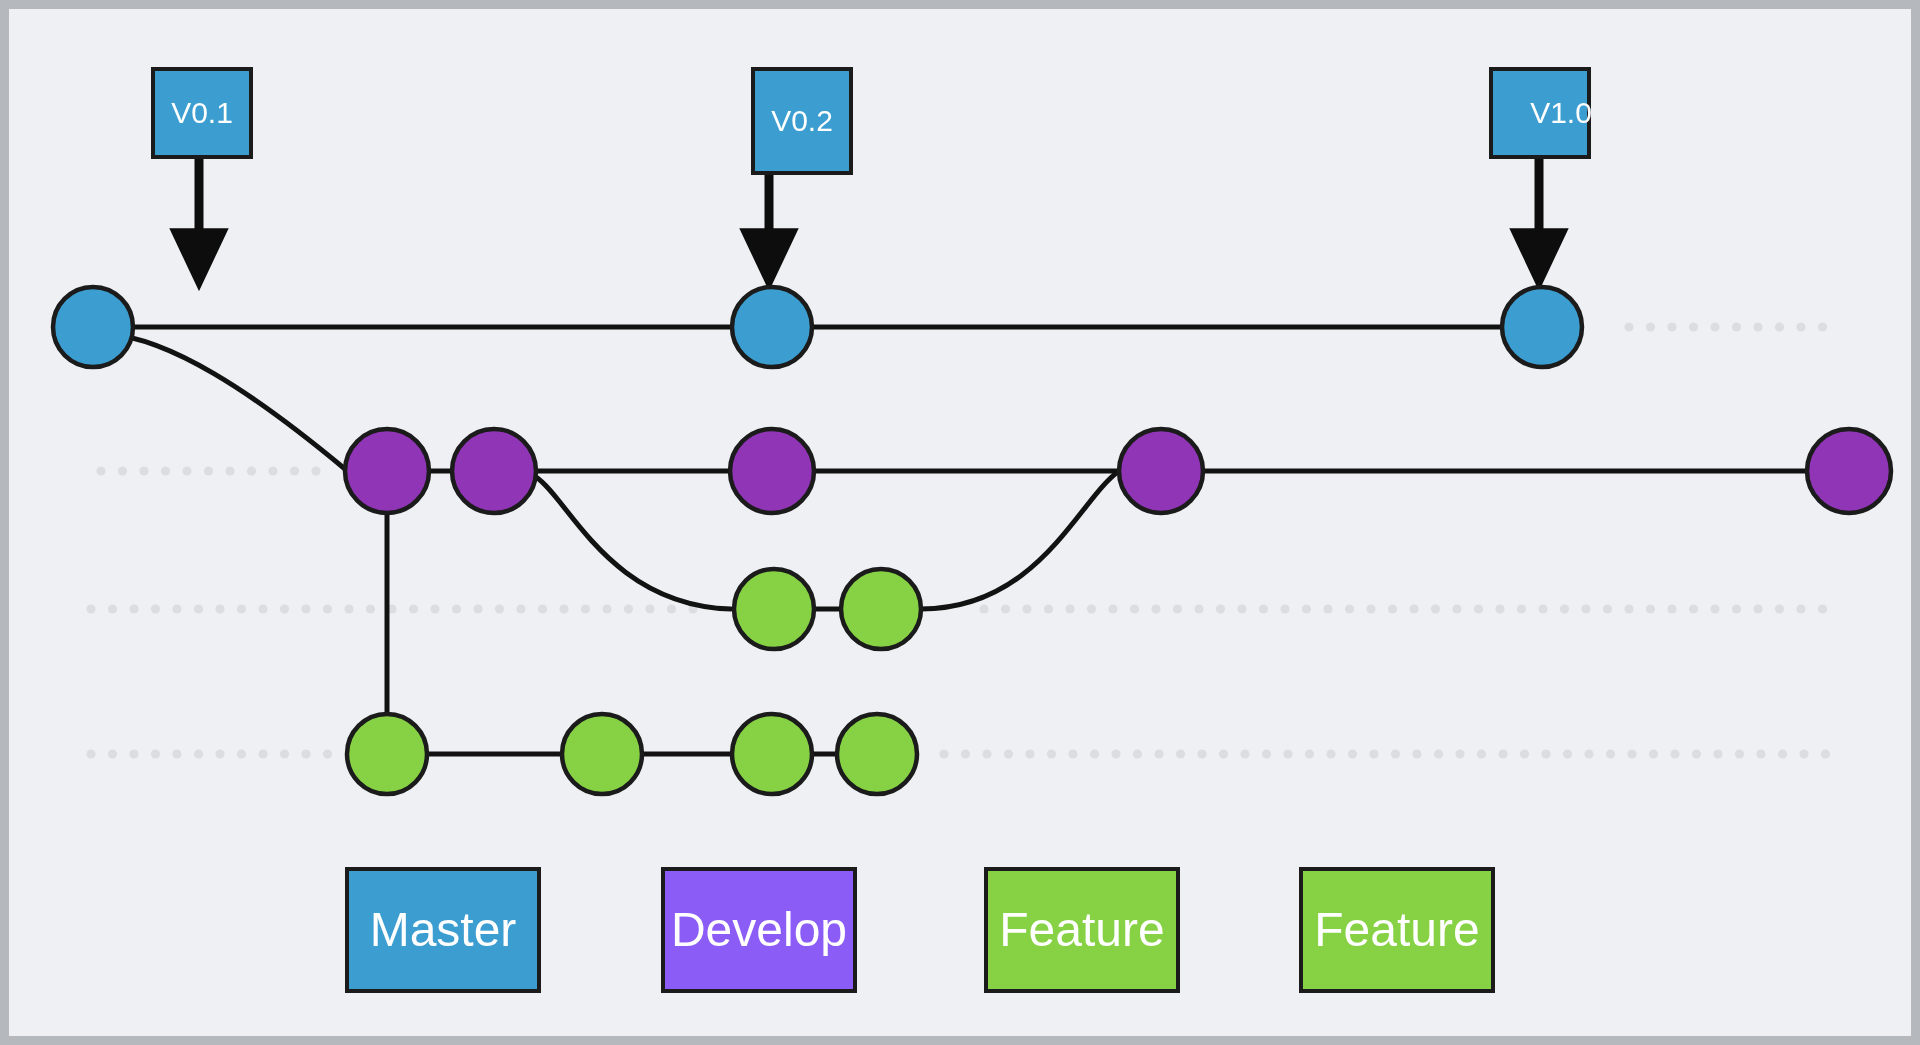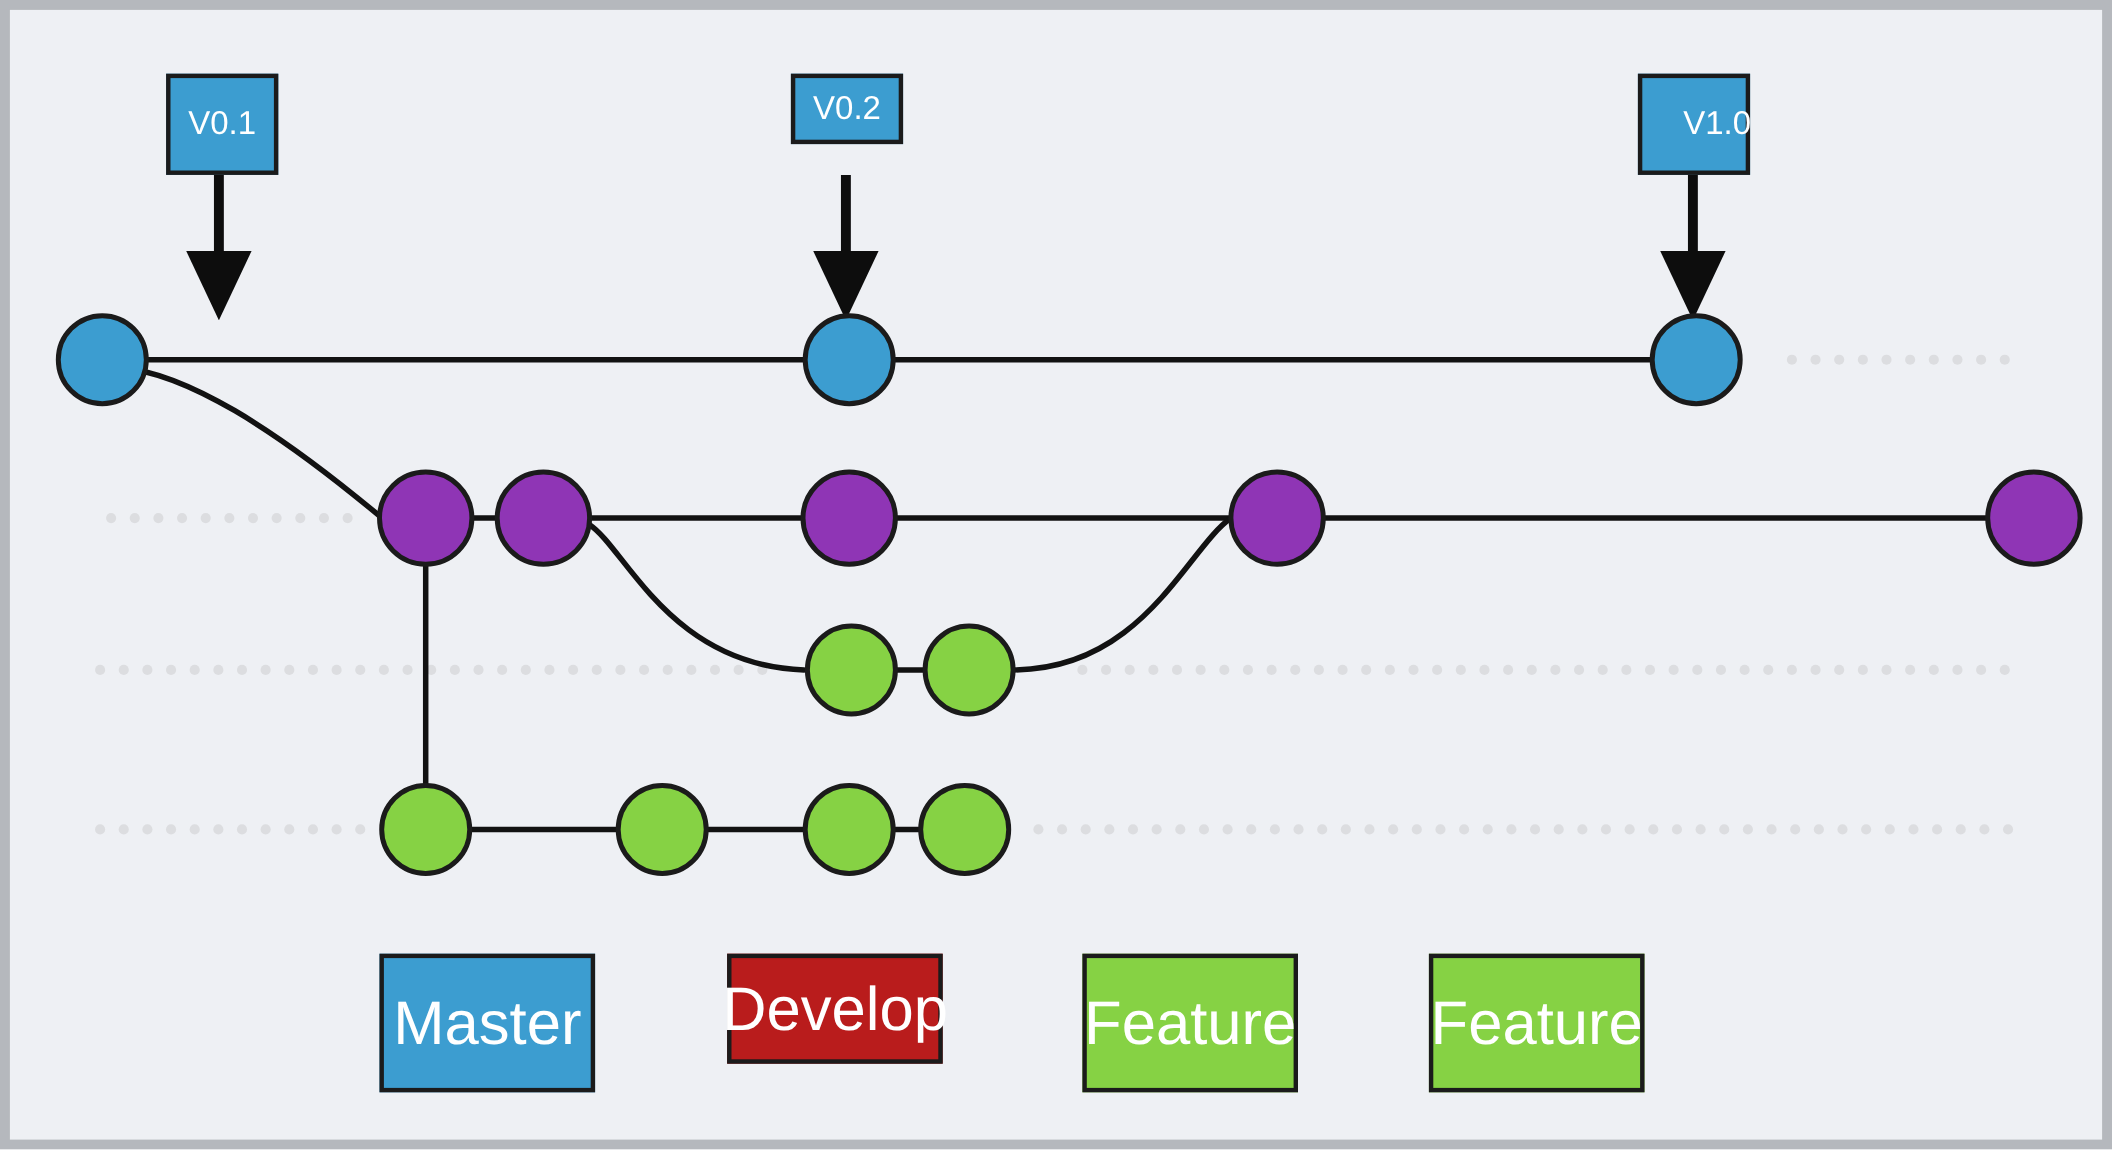--- a/index.html
+++ b/index.html
@@ -37,21 +37,21 @@
     justify-content: center;
     color: #ffffff;
     text-align: center;
     line-height: 1;
   }
   .tag-box {
     font-size: 30px;
     text-align: center;
   }
   .legend-box {
-    font-size: 56px;
+    font-size: 48px;
   }
   .tag-label, .legend-label {
     color: #ffffff;
     white-space: nowrap;
   }
 </style>
 </head>
 <body>
 
 <div id="diagram-canvas">
@@ -246,32 +246,32 @@
         <circle cx="593" cy="745" r="40" fill="#86d244" stroke="#1b1b1b" stroke-width="4.5"></circle>
         <circle cx="763" cy="745" r="40" fill="#86d244" stroke="#1b1b1b" stroke-width="4.5"></circle>
         <circle cx="868" cy="745" r="40" fill="#86d244" stroke="#1b1b1b" stroke-width="4.5"></circle>
       </g>
   </svg>
 
   <div id="tag-layer">
       <div class="tag-box" style="left: 142px; top: 58px; width: 102px; height: 92px; background: rgb(60, 157, 208);">
         <span class="tag-label">V0.1</span>
       </div>
-      <div class="tag-box" style="left: 710px; top: 58px; width: 102px; height: 64px; background: rgb(60, 157, 208);">
+      <div class="tag-box" style="left: 742px; top: 58px; width: 102px; height: 108px; background: rgb(60, 157, 208);">
         <span class="tag-label">V0.2</span>
       </div>
       <div class="tag-box" style="left: 1480px; top: 58px; width: 102px; height: 92px; background: rgb(60, 157, 208); padding-left: 42px;">
         <span class="tag-label">V1.0</span>
       </div>
     </div>
   <div id="legend-layer">
       <div class="legend-box" style="left: 336px; top: 858px; width: 196px; height: 126px; background: rgb(60, 157, 208);">
         <span class="legend-label">Master</span>
       </div>
-      <div class="legend-box" style="left: 652px; top: 858px; width: 196px; height: 100px; background: #b91c1c;">
+      <div class="legend-box" style="left: 652px; top: 858px; width: 196px; height: 126px; background: #8b5cf6;">
         <span class="legend-label">Develop</span>
       </div>
       <div class="legend-box" style="left: 975px; top: 858px; width: 196px; height: 126px; background: rgb(134, 210, 68);">
         <span class="legend-label">Feature</span>
       </div>
       <div class="legend-box" style="left: 1290px; top: 858px; width: 196px; height: 126px; background: rgb(134, 210, 68);">
         <span class="legend-label">Feature</span>
       </div>
     </div>
 

